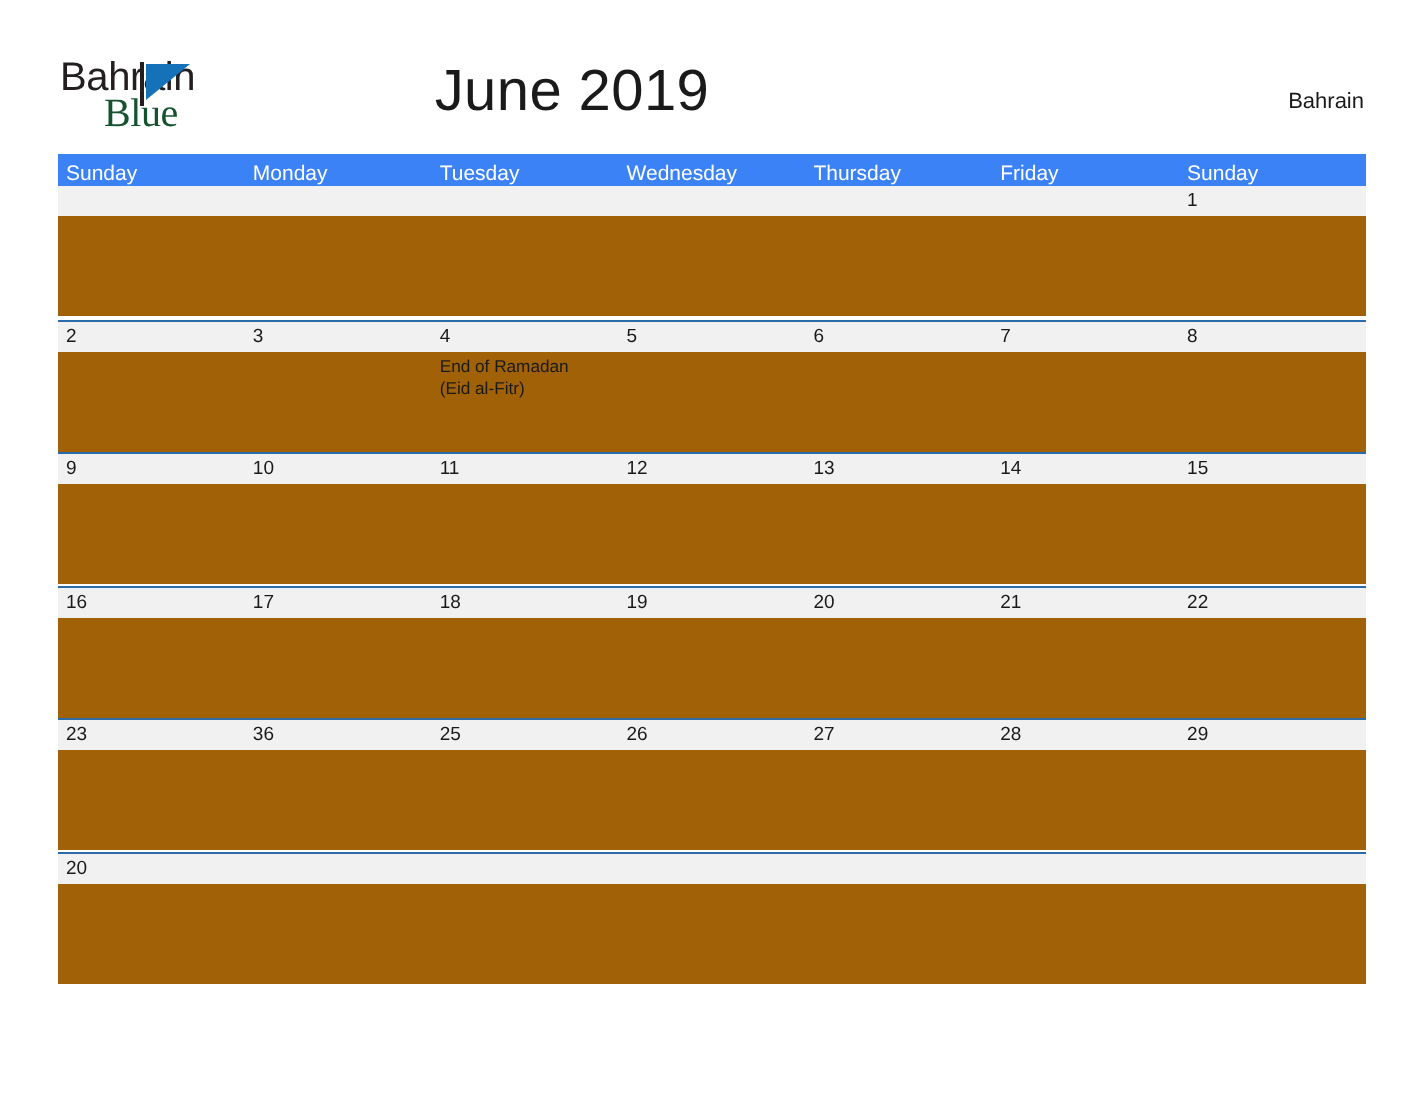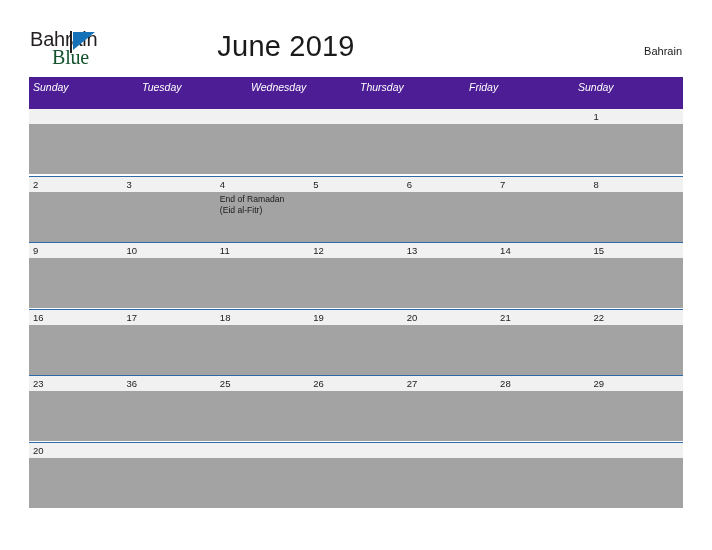--- a/index.html
+++ b/index.html
@@ -100,23 +100,22 @@
   .calendar {
     position: absolute;
     left: 29px;
     top: 77px;
     width: 654px;
   }
 
   .dow-header {
     display: flex;
     width: 100%;
-    height: 32px;
-    background: #4c1d95;
-    font-style: italic;
+    height: 16px;
+    background: #3b82f6;
   }
   .dow-cell {
     flex: 1 1 0;
     color: #ffffff;
     font-size: 10.5px;
     line-height: 20px;
     padding-left: 4px;
     box-sizing: border-box;
     font-family: "Liberation Sans", sans-serif;
     white-space: nowrap;
@@ -136,21 +135,21 @@
   .week-row .num-band {
     display: flex;
     width: 100%;
     height: 15px;
     background: #f1f1f1;
   }
   .week-row .body-band {
     display: flex;
     width: 100%;
     height: 50px;
-    background: #a3a3a3;
+    background: #a16207;
   }
   .num-cell {
     flex: 1 1 0;
     font-size: 9.5px;
     line-height: 15px;
     color: #1a1a1a;
     padding-left: 4px;
     box-sizing: border-box;
     font-family: "Liberation Sans", sans-serif;
   }
@@ -186,20 +185,21 @@
     <div class="title">June 2019</div>
 
     <div class="country">Bahrain</div>
 
   </div>
 
   <div class="calendar">
 
     <div class="dow-header">
       <div class="dow-cell">Sunday</div>
+      <div class="dow-cell">Monday</div>
       <div class="dow-cell">Tuesday</div>
       <div class="dow-cell">Wednesday</div>
       <div class="dow-cell">Thursday</div>
       <div class="dow-cell">Friday</div>
       <div class="dow-cell">Sunday</div>
     </div>
 
     <div id="weeks-container">
         <div class="week-row">
           <div class="num-band">

